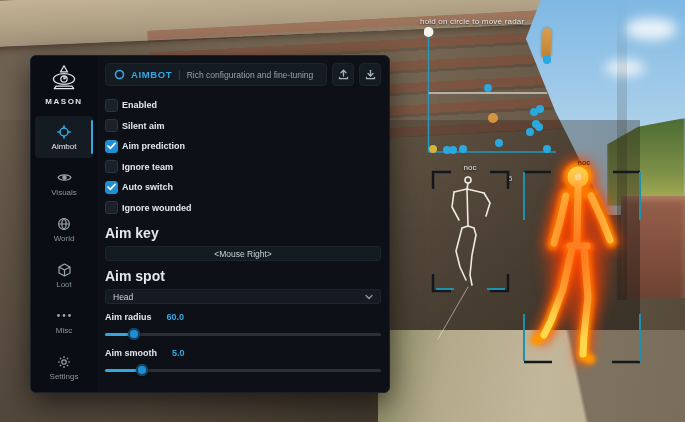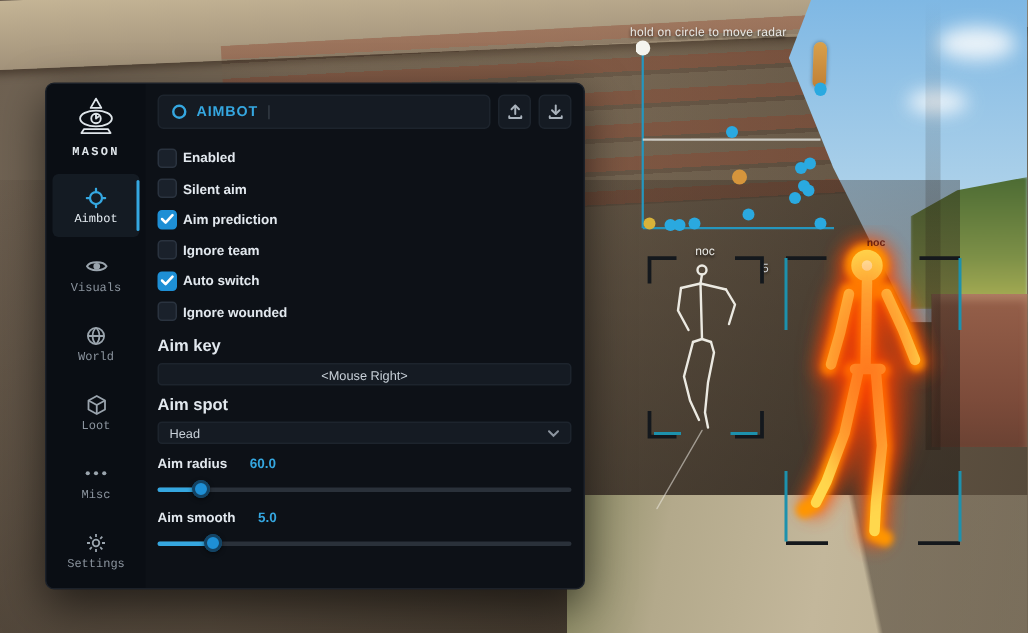--- a/index.html
+++ b/index.html
@@ -38,21 +38,21 @@
   .skel-corner-value{position:absolute;left:78px;top:11px;font-size:8px;color:#cfd2d6;text-shadow:0 1px 2px rgba(0,0,0,.7);}
   .skel-svg{position:absolute;left:0;top:0;}
 
   
   .target-wrap{position:absolute;left:510px;top:150px;width:150px;height:235px;}
   .target-aura{position:absolute;left:18px;top:0px;width:100px;height:225px;background:radial-gradient(ellipse 50% 50% at 50% 45%,rgba(255,60,0,.66) 0%,rgba(255,60,0,.35) 55%,rgba(255,60,0,0) 78%);filter:blur(6px);}
   .target-name{position:absolute;left:52px;top:9px;width:44px;text-align:center;font-size:7px;font-weight:bold;color:#5a1208;opacity:.85;}
 
   
   .menu{position:absolute;left:30px;top:55px;width:360px;height:338px;display:flex;background:var(--panel-bg);border:1px solid #1c2129;border-radius:6px;box-shadow:0 10px 30px rgba(0,0,0,.6);overflow:hidden;z-index:5;}
-  .sidebar{width:66px;background:var(--sidebar-bg);display:flex;flex-direction:column;align-items:center;padding-top:8px;flex-shrink:0;font-family:Liberation Mono, monospace;}
+  .sidebar{width:66px;background:var(--sidebar-bg);display:flex;flex-direction:column;align-items:center;padding-top:8px;flex-shrink:0;}
   .brand{font-size:8px;font-weight:bold;letter-spacing:1.5px;color:#dfe5ea;margin-top:3px;}
   .side-list{margin-top:10px;width:100%;display:flex;flex-direction:column;align-items:center;}
   .side-item{position:relative;width:58px;height:42px;margin-bottom:4px;display:flex;flex-direction:column;align-items:center;justify-content:center;gap:2px;border-radius:4px;cursor:pointer;}
   .side-item .s-label{font-size:8px;color:var(--muted);}
   .side-item.active{background:#141b23;}
   .side-item.active .s-label{color:#e6edf3;}
   .side-item.active::after{content:"";position:absolute;right:0;top:4px;bottom:4px;width:2.5px;background:var(--accent-bright);border-radius:2px;}
   .s-icon{width:16px;height:16px;display:flex;align-items:center;justify-content:center;color:#9aa4ad;}
   .side-item.active .s-icon{color:var(--accent-bright);}
 
@@ -64,21 +64,21 @@
   .hdr-sub{font-size:8.5px;color:#98a1ab;white-space:nowrap;overflow:hidden;}
   .hdr-btn{width:22px;background:var(--field-bg);border:1px solid #1d242d;border-radius:4px;display:flex;align-items:center;justify-content:center;color:#aab3bc;cursor:pointer;}
 
   .toggle-row{display:flex;align-items:center;gap:4px;height:20.5px;cursor:pointer;}
   .tick{width:13px;height:13px;border-radius:3px;background:#1a212b;border:1px solid #2a333f;display:flex;align-items:center;justify-content:center;flex-shrink:0;}
   .tick.checked{background:#1e8fd5;border-color:#1e8fd5;}
   .tick svg{visibility:hidden;}
   .tick.checked svg{visibility:visible;}
   .toggle-label{font-size:9px;font-weight:bold;color:var(--txt);}
 
-  .sec-label{font-size:11px;font-weight:bold;color:var(--txt);margin-top:7px;margin-bottom:5px;}
+  .sec-label{font-size:14px;font-weight:bold;color:var(--txt);margin-top:7px;margin-bottom:5px;}
   .key-btn{height:15px;background:var(--field-bg);border:1px solid #1d242d;border-radius:3px;display:flex;align-items:center;justify-content:center;font-size:8.5px;color:#c9d1d9;cursor:pointer;}
   .select{height:15px;background:var(--field-bg);border:1px solid #1d242d;border-radius:3px;display:flex;align-items:center;justify-content:space-between;padding:0 7px;font-size:8.5px;color:#c9d1d9;cursor:pointer;}
   .select .chev{color:#8b949e;display:flex;}
 
   .slider-block{margin-top:8px;}
   .slider-head{display:flex;gap:15px;align-items:baseline;}
   .slider-label{font-size:9px;font-weight:bold;color:var(--txt);}
   .slider-value{font-size:9px;font-weight:bold;color:var(--accent-bright);}
   .slider{position:relative;height:12px;margin-top:6px;cursor:pointer;}
   .slider .track{position:absolute;left:0;right:0;top:5px;height:2.5px;border-radius:2px;background:#2a313a;}
@@ -302,20 +302,21 @@
     </div>
 
     <div class="main">
       <div class="hdr-row">
         <div class="hdr-pill">
           <svg width="11" height="11" viewBox="0 0 11 11">
             <circle cx="5.5" cy="5.5" r="4" stroke="#35a7e0" stroke-width="1.6" fill="none"></circle>
           </svg>
           <span class="hdr-title">AIMBOT</span>
           <span class="hdr-sep">|</span>
+          <span class="hdr-sub">Rich configuration and fine-tuning</span>
         </div>
         <div class="hdr-btn">
           <svg width="11" height="11" viewBox="0 0 11 11">
             <g stroke="currentColor" stroke-width="1.3" fill="none" stroke-linecap="round" stroke-linejoin="round">
               <path d="M5.5,7 L5.5,1.5"></path>
                 <path d="M3,3.8 L5.5,1.3 L8,3.8"></path>
                 <path d="M1.5,8.5 L1.5,9.7 L9.5,9.7 L9.5,8.5"></path>
             </g>
           </svg>
         </div>

